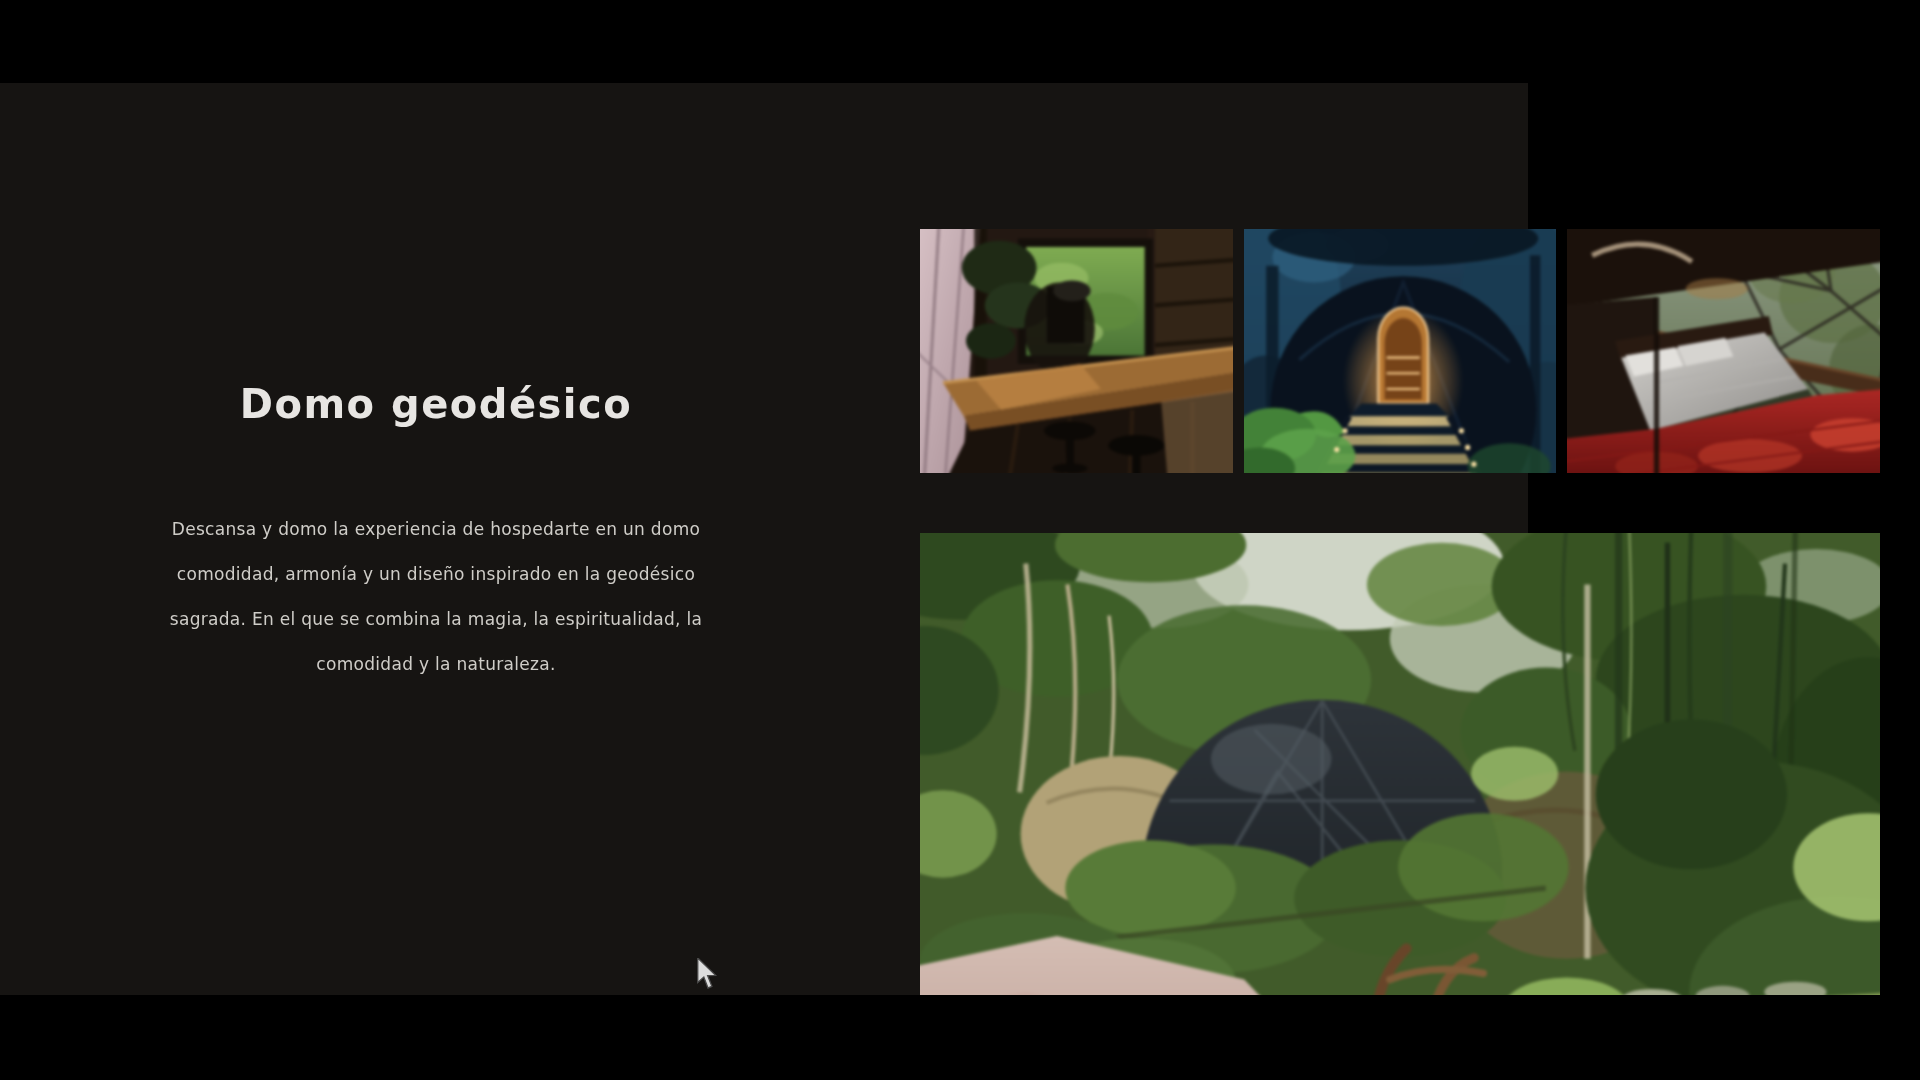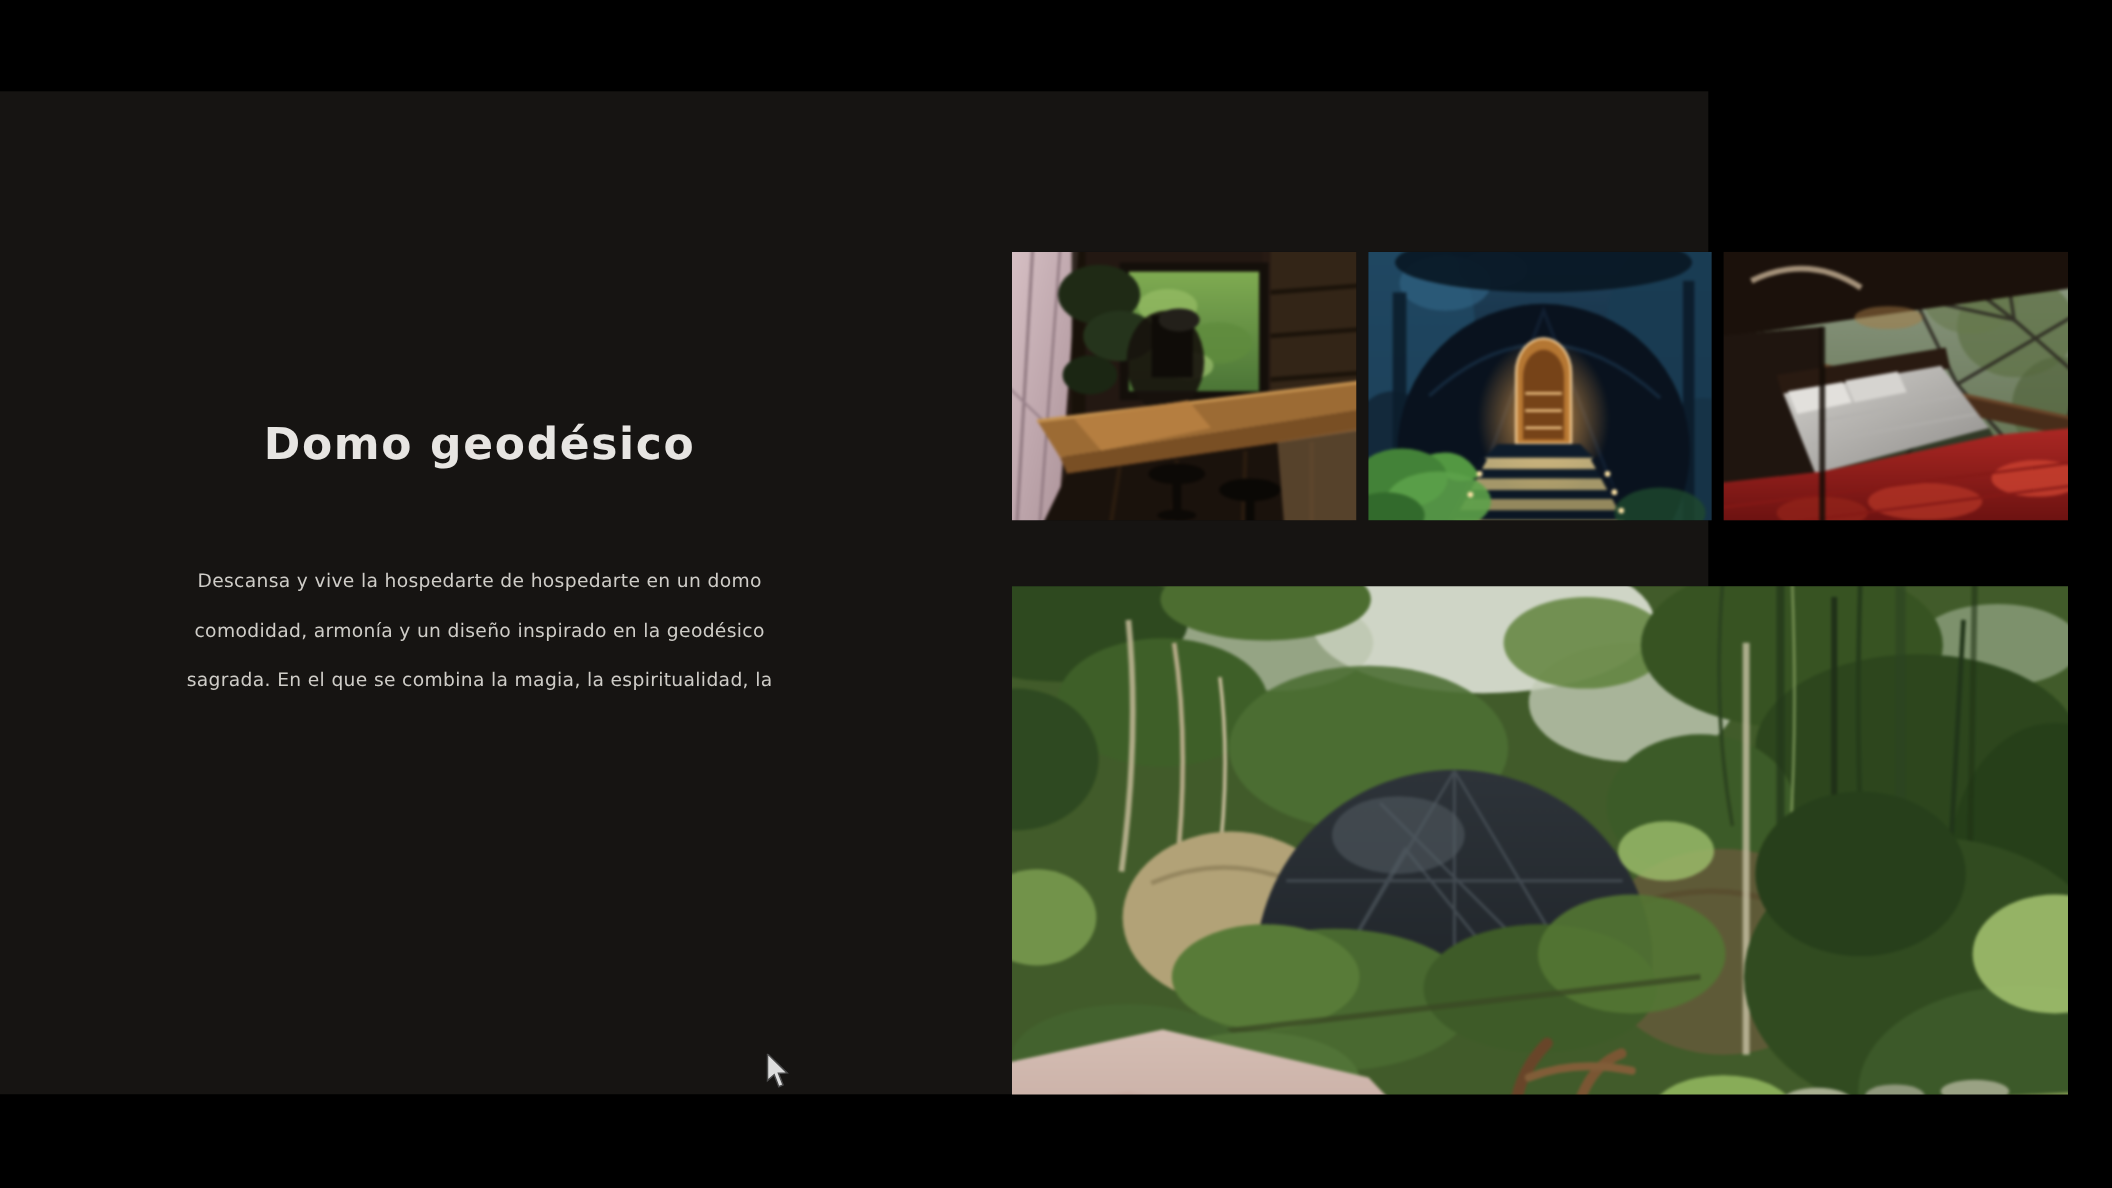--- a/index.html
+++ b/index.html
@@ -1,21 +1,21 @@
 <!DOCTYPE html>
 <html><head>
 <meta charset="utf-8">
 <style>
   html,body{margin:0;padding:0;background:#000;}
   .screen{position:relative;width:1920px;height:1080px;background:#000;overflow:hidden;
           font-family:"Liberation Sans",sans-serif;}
   .letterbox{position:absolute;left:0;width:1920px;background:#000;}
   .letterbox.top{top:0;height:83px;}
   .letterbox.bottom{top:995px;height:85px;}
-  .stage{position:absolute;left:0;top:83px;width:1528px;height:912px;background:#161412;padding-left:25px;}
+  .stage{position:absolute;left:0;top:83px;width:1528px;height:912px;background:#161412;}
 
   
   .title{position:absolute;left:136px;top:298px;width:600px;margin:0;
          text-align:center;font-family:"DejaVu Sans","Liberation Sans",sans-serif;
          font-weight:bold;font-size:40px;letter-spacing:1.5px;color:#e7e5e2;}
   .para{position:absolute;left:126px;top:424px;width:620px;}
   .para div{height:45px;line-height:45px;text-align:center;white-space:nowrap;
             font-family:"DejaVu Sans","Liberation Sans",sans-serif;
             font-size:17px;letter-spacing:0.3px;color:#cfcdc8;}
 
@@ -37,23 +37,24 @@
 
 <div class="screen">
 
   <div class="letterbox top"></div>
 
   <div class="stage">
 
     <h1 class="title">Domo geodésico</h1>
 
     <div class="para">
-      <div>Descansa y vive la hospedarte de hospedarte en un domo</div>
+      <div>Descansa y domo la experiencia de hospedarte en un domo</div>
       <div>comodidad, armonía y un diseño inspirado en la geodésico</div>
       <div>sagrada. En el que se combina la magia, la espiritualidad, la</div>
+      <div>comodidad y la naturaleza.</div>
     </div>
 
     <div class="thumbs">
 
       <figure>
         <svg viewBox="0 0 313 243" preserveAspectRatio="none">
           <defs>
             <linearGradient id="t1fab" x1="0" y1="0" x2="1" y2="1">
               <stop offset="0" stop-color="#d9c2c6"></stop>
                 <stop offset="1" stop-color="#ab8e96"></stop>

